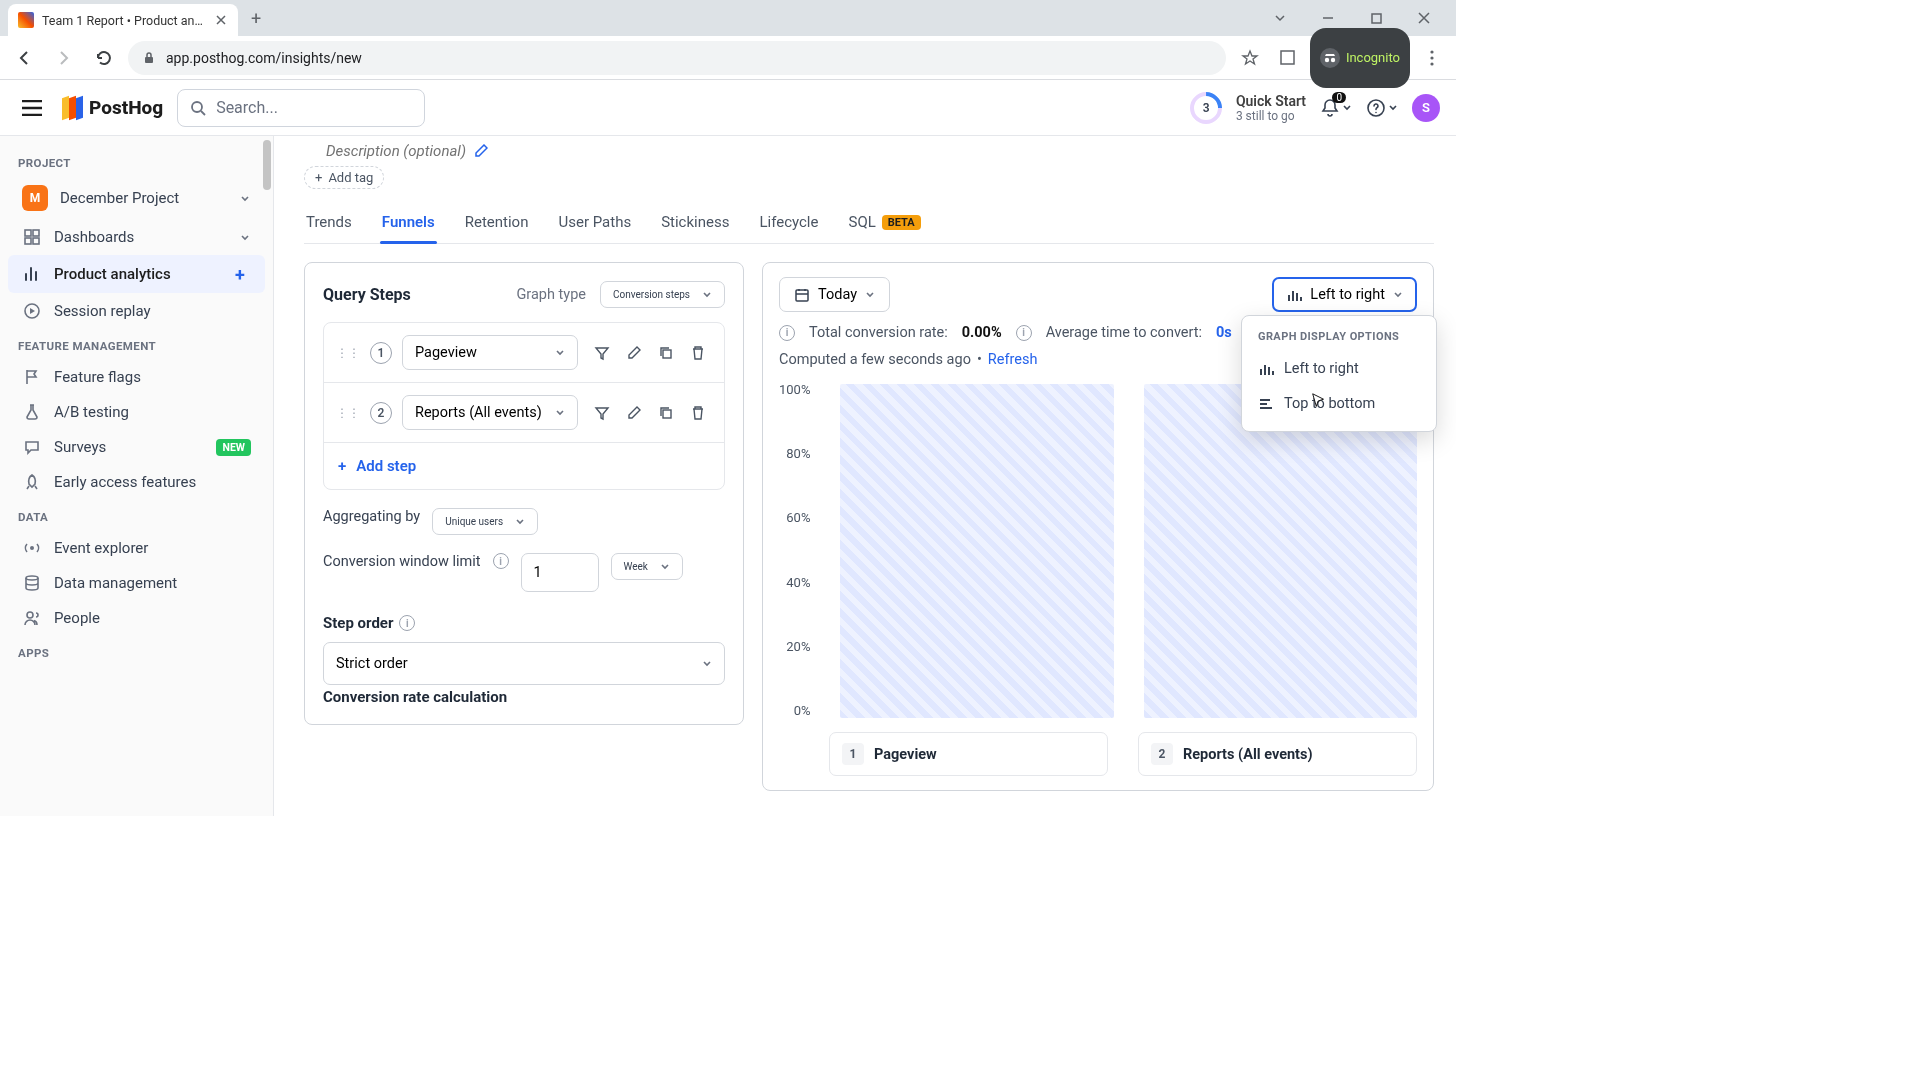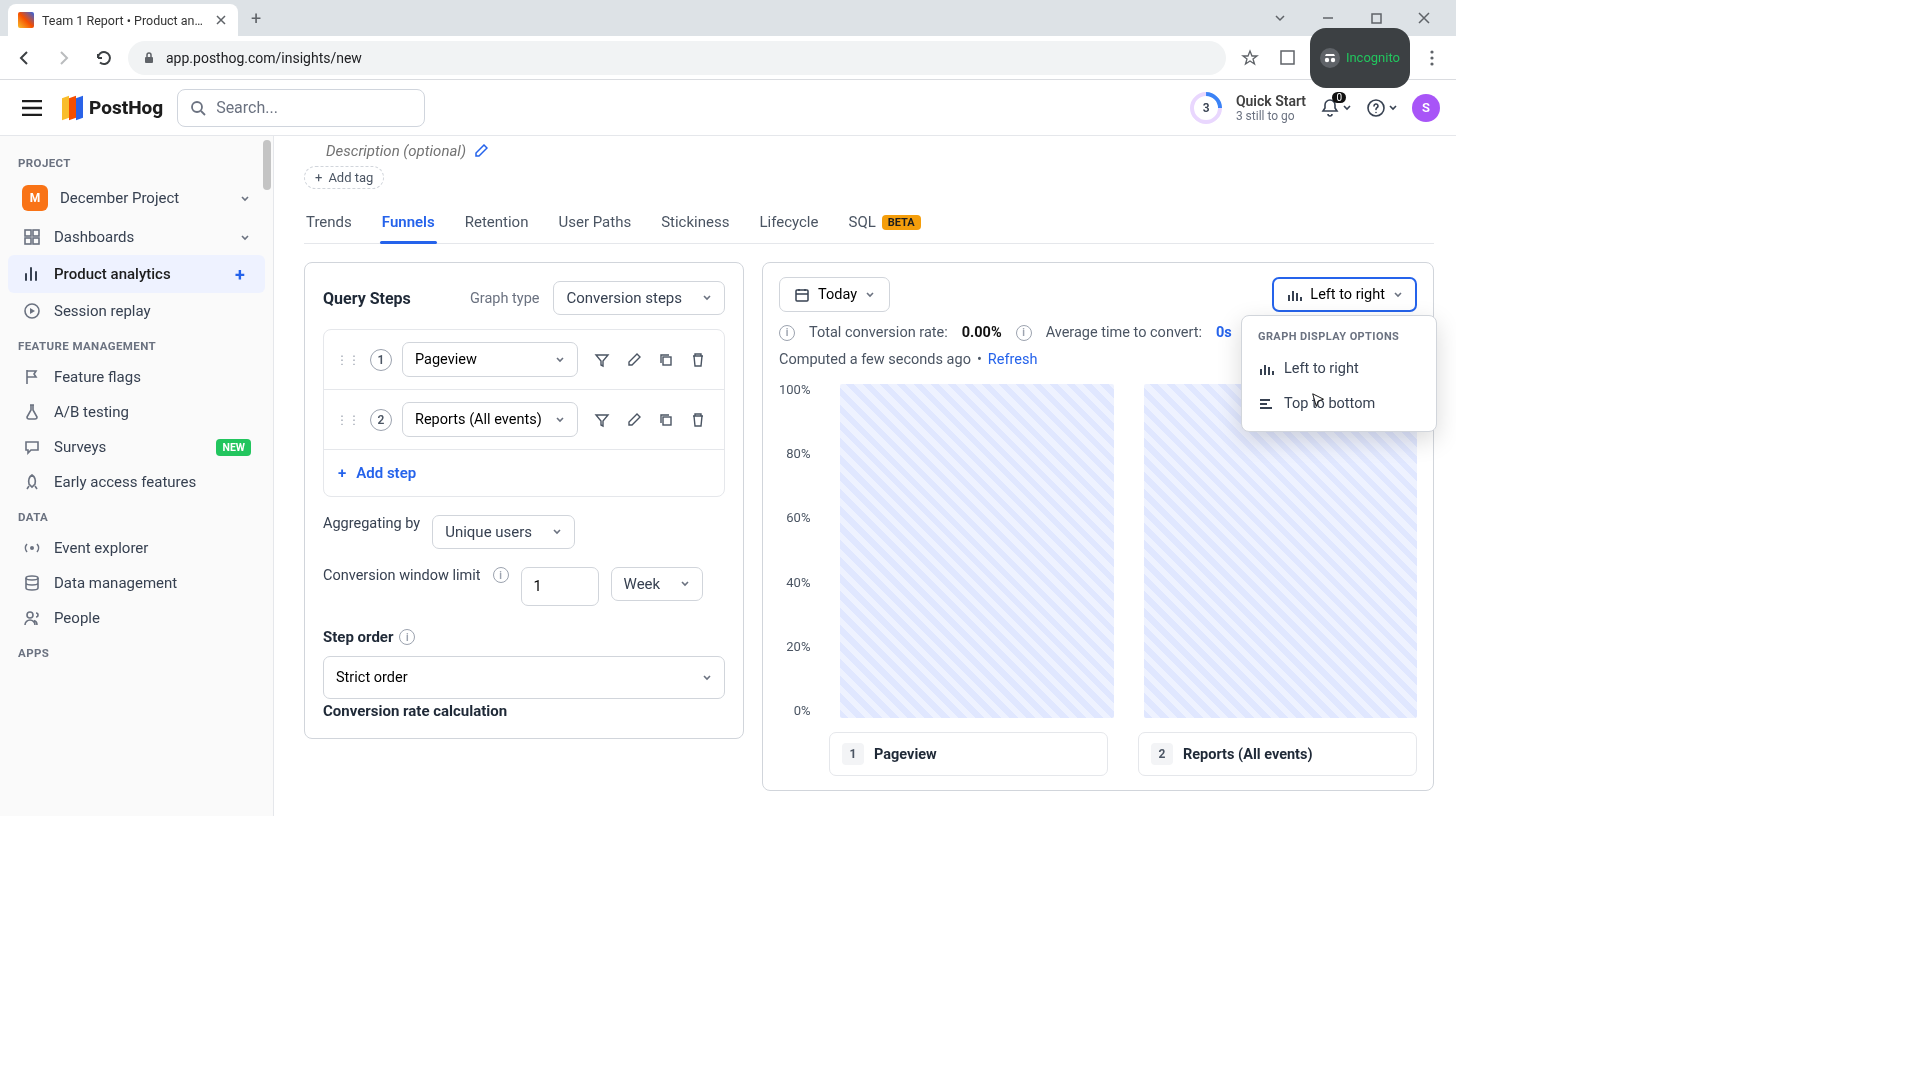--- a/index.html
+++ b/index.html
@@ -15,21 +15,21 @@
 .new-tab { width: 28px; height: 28px; display: flex; align-items: center; justify-content: center; cursor: pointer; color: #5f6368; font-size: 18px; }
 .window-controls { margin-left: auto; display: flex; gap: 8px; padding-right: 4px; }
 .win-ctrl { width: 40px; height: 28px; display: flex; align-items: center; justify-content: center; color: #5f6368; cursor: pointer; }
 
 .addr-bar { display: flex; align-items: center; height: 44px; padding: 4px 8px; gap: 8px; background: #fff; border-bottom: 1px solid #dadce0; }
 .nav-btn { width: 32px; height: 32px; display: flex; align-items: center; justify-content: center; color: #5f6368; cursor: pointer; border-radius: 50%; }
 .nav-btn.disabled { color: #babcbe; }
 .url-box { flex: 1; display: flex; align-items: center; background: #f1f3f4; border-radius: 18px; height: 34px; padding: 0 14px; gap: 10px; color: #202124; font-size: 14px; }
 .lock-ic { color: #5f6368; }
 .addr-right { display: flex; align-items: center; gap: 6px; }
-.incog-pill { display: flex; align-items: center; gap: 6px; background: #3c4043; color: #22c55e; border-radius: 16px; padding: 20px 10px; font-size: 13px; }
+.incog-pill { display: flex; align-items: center; gap: 6px; background: #3c4043; color: #bef264; border-radius: 16px; padding: 20px 10px; font-size: 13px; }
 .incog-ic { width: 20px; height: 20px; background: #5f6368; border-radius: 50%; display: flex; align-items: center; justify-content: center; }
 
 
 .app { display: flex; height: calc(816px - 80px); }
 .topnav { display: flex; align-items: center; height: 56px; padding: 0 16px; gap: 14px; border-bottom: 1px solid #e5e7eb; width: 100%; }
 .hamburger { width: 32px; height: 32px; display: flex; align-items: center; justify-content: center; cursor: pointer; color: #2d2d2d; }
 .logo { display: flex; align-items: center; gap: 6px; font-weight: 800; font-size: 19px; color: #1d1d1d; }
 .logo-mark { display: flex; gap: 0; }
 .logo-bar { width: 7px; height: 22px; }
 .search-box { display: flex; align-items: center; gap: 10px; width: 248px; height: 38px; border: 1px solid #d0d5dd; border-radius: 8px; padding: 0 12px; color: #6b7280; background: #fff; }
@@ -71,21 +71,21 @@
 .beta-badge { background: #f59e0b; color: #1d1d1d; font-size: 11px; font-weight: 700; padding: 1px 6px; border-radius: 4px; }
 
 .panels { display: flex; gap: 18px; margin-top: 18px; align-items: flex-start; }
 .panel { border: 1px solid #d1d5db; border-radius: 8px; background: #fff; }
 .panel-left { width: 440px; padding: 18px; }
 .panel-right { flex: 1; padding: 14px 16px; position: relative; }
 
 .qs-row { display: flex; align-items: center; gap: 14px; margin-bottom: 14px; }
 .qs-title2 { font-size: 16px; font-weight: 700; color: #1f2937; }
 .graph-type-lbl { font-size: 14.5px; color: #6b7280; margin-left: auto; }
-.select-pill { display: flex; align-items: center; gap: 20px; border: 1px solid #d1d5db; border-radius: 7px; padding: 7px 12px; cursor: pointer; font-size: 15px; color: #374151; background: #fff; }
+.select-pill { display: flex; align-items: center; gap: 12px; border: 1px solid #d1d5db; border-radius: 7px; padding: 7px 12px; cursor: pointer; font-size: 10px; color: #374151; background: #fff; }
 .select-pill .chev { color: #6b7280; }
 
 .steps { border: 1px solid #e5e7eb; border-radius: 8px; }
 .step-row { display: flex; align-items: center; gap: 10px; padding: 12px; border-bottom: 1px solid #e5e7eb; }
 .step-row:last-child { border-bottom: none; }
 .drag-h { color: #9ca3af; cursor: grab; font-size: 12px; }
 .step-num { width: 22px; height: 22px; border: 1.5px solid #9ca3af; border-radius: 50%; display: flex; align-items: center; justify-content: center; font-size: 12px; font-weight: 600; color: #4b5563; }
 .event-select { flex: 1; display: flex; align-items: center; justify-content: space-between; border: 1px solid #d1d5db; border-radius: 7px; padding: 8px 12px; cursor: pointer; font-size: 14.5px; }
 .step-actions { display: flex; gap: 4px; }
 .step-action { width: 28px; height: 28px; display: flex; align-items: center; justify-content: center; cursor: pointer; color: #4b5563; border-radius: 6px; }

